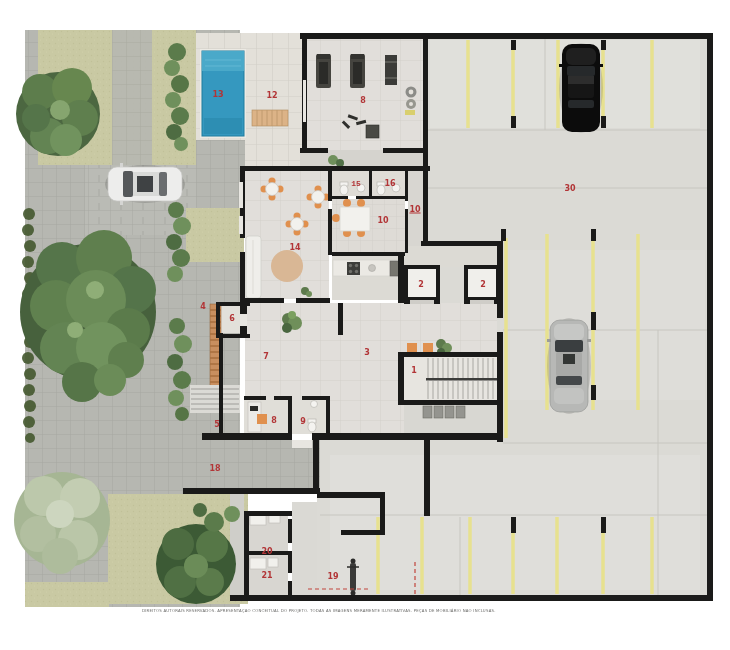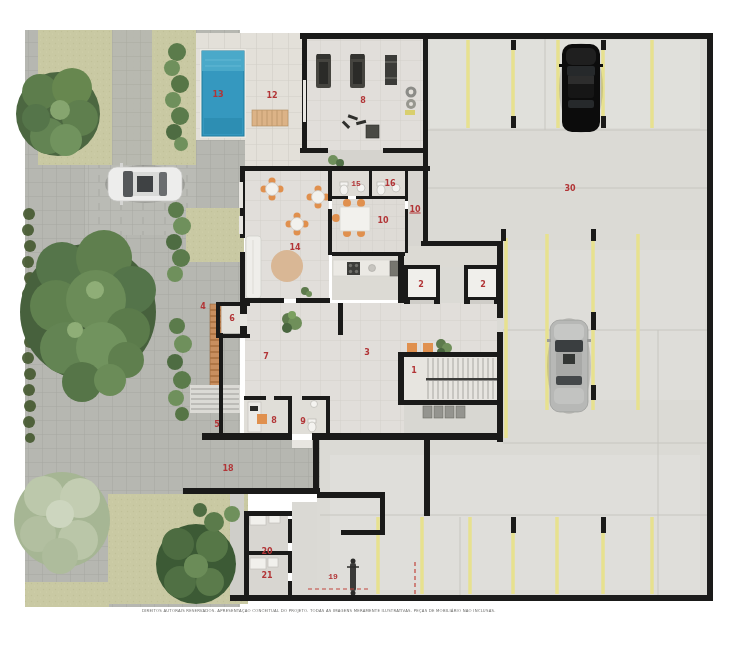--- a/index.html
+++ b/index.html
@@ -514,19 +514,19 @@
       <span class="room-label" style="left: 421px; top: 284px; color: rgb(178, 53, 55);">2</span>
       <span class="room-label" style="left: 483px; top: 284px; color: rgb(178, 53, 55);">2</span>
       <span class="room-label" style="left: 203px; top: 306px; color: rgb(178, 53, 55);">4</span>
       <span class="room-label" style="left: 232px; top: 318px; color: rgb(178, 53, 55);">6</span>
       <span class="room-label" style="left: 266px; top: 356px; color: rgb(178, 53, 55);">7</span>
       <span class="room-label" style="left: 367px; top: 352px; color: rgb(178, 53, 55);">3</span>
       <span class="room-label" style="left: 414px; top: 370px; color: rgb(178, 53, 55);">1</span>
       <span class="room-label" style="left: 217px; top: 424px; color: rgb(178, 53, 55);">5</span>
       <span class="room-label" style="left: 274px; top: 420px; color: rgb(178, 53, 55);">8</span>
       <span class="room-label" style="left: 303px; top: 421px; color: rgb(178, 53, 55);">9</span>
-      <span class="room-label" style="left: 228px; top: 468px; color: rgb(178, 53, 55);">18</span>
+      <span class="room-label" style="left: 215px; top: 468px; color: rgb(178, 53, 55);">18</span>
       <span class="room-label" style="left: 267px; top: 551px; color: rgb(178, 53, 55); text-align: right;">20</span>
       <span class="room-label" style="left: 267px; top: 575px; color: rgb(178, 53, 55);">21</span>
-      <span class="room-label" style="left: 333px; top: 576px; color: rgb(178, 53, 55); font-family: Liberation Mono, monospace;">19</span>
+      <span class="room-label" style="left: 333px; top: 576px; color: rgb(178, 53, 55);">19</span>
     </div>
 <div class="caption">DIREITOS AUTORAIS RESERVADOS. APRESENTAÇÃO CONCEITUAL DO PROJETO. TODAS AS IMAGENS MERAMENTE ILUSTRATIVAS. PEÇAS DE MOBILIÁRIO NÃO INCLUSAS.</div>
 </div>
 
 </body></html>

